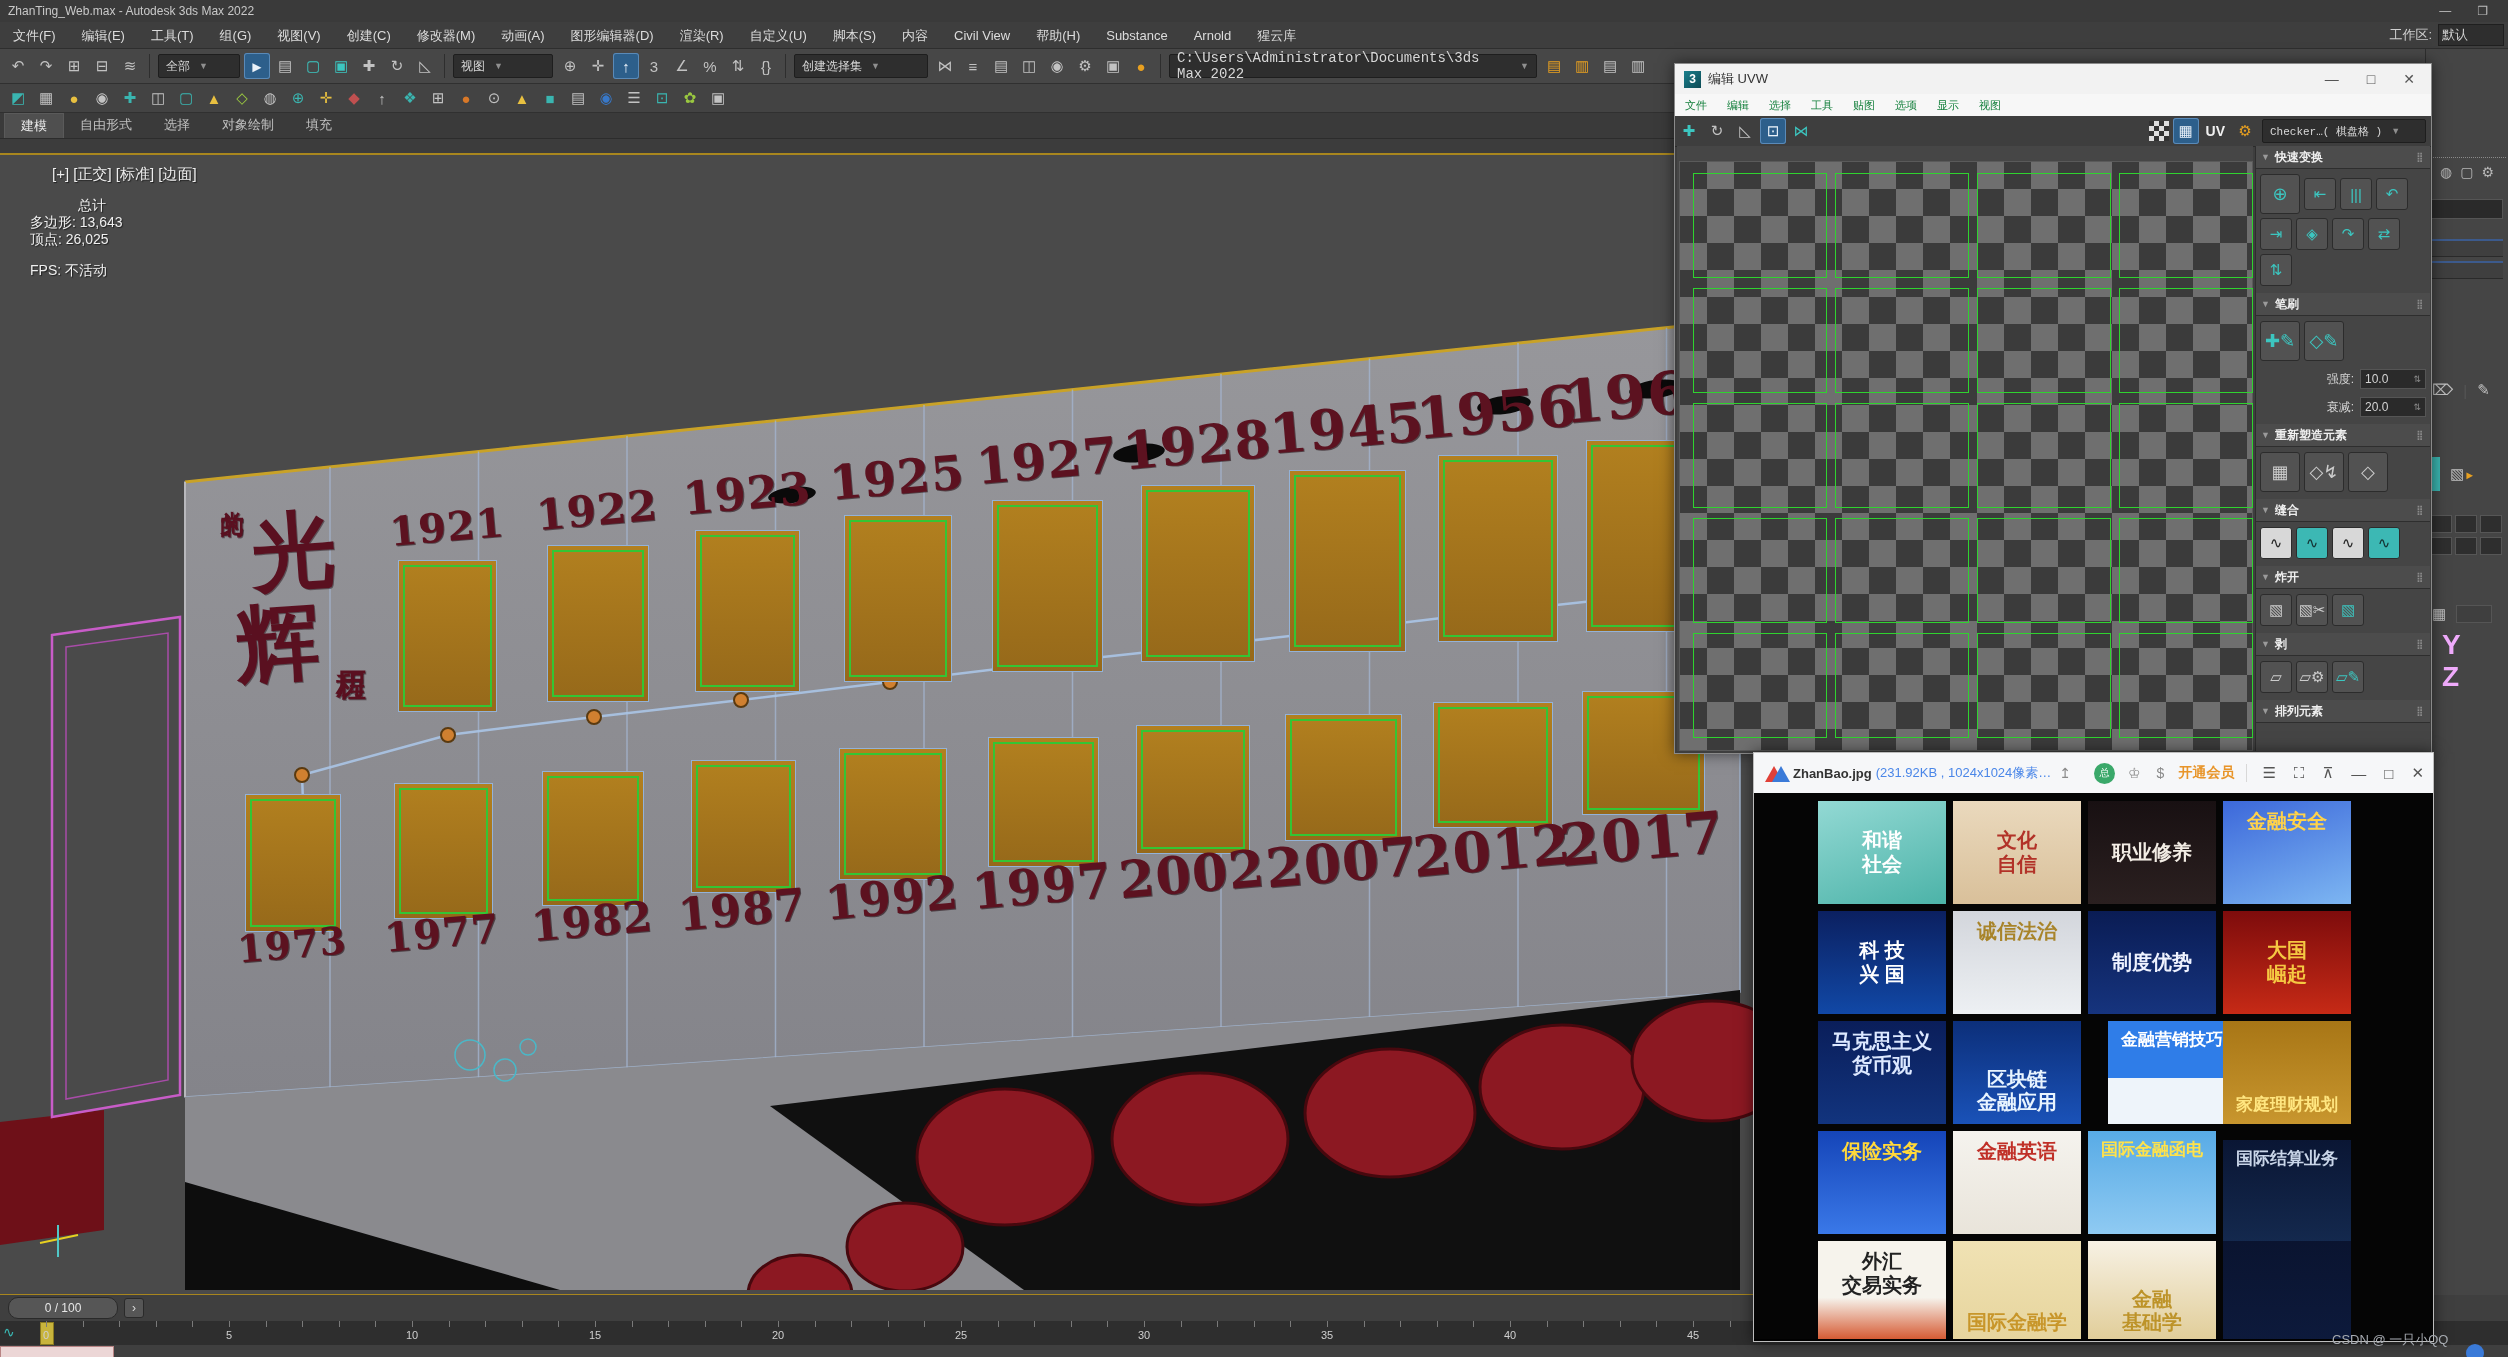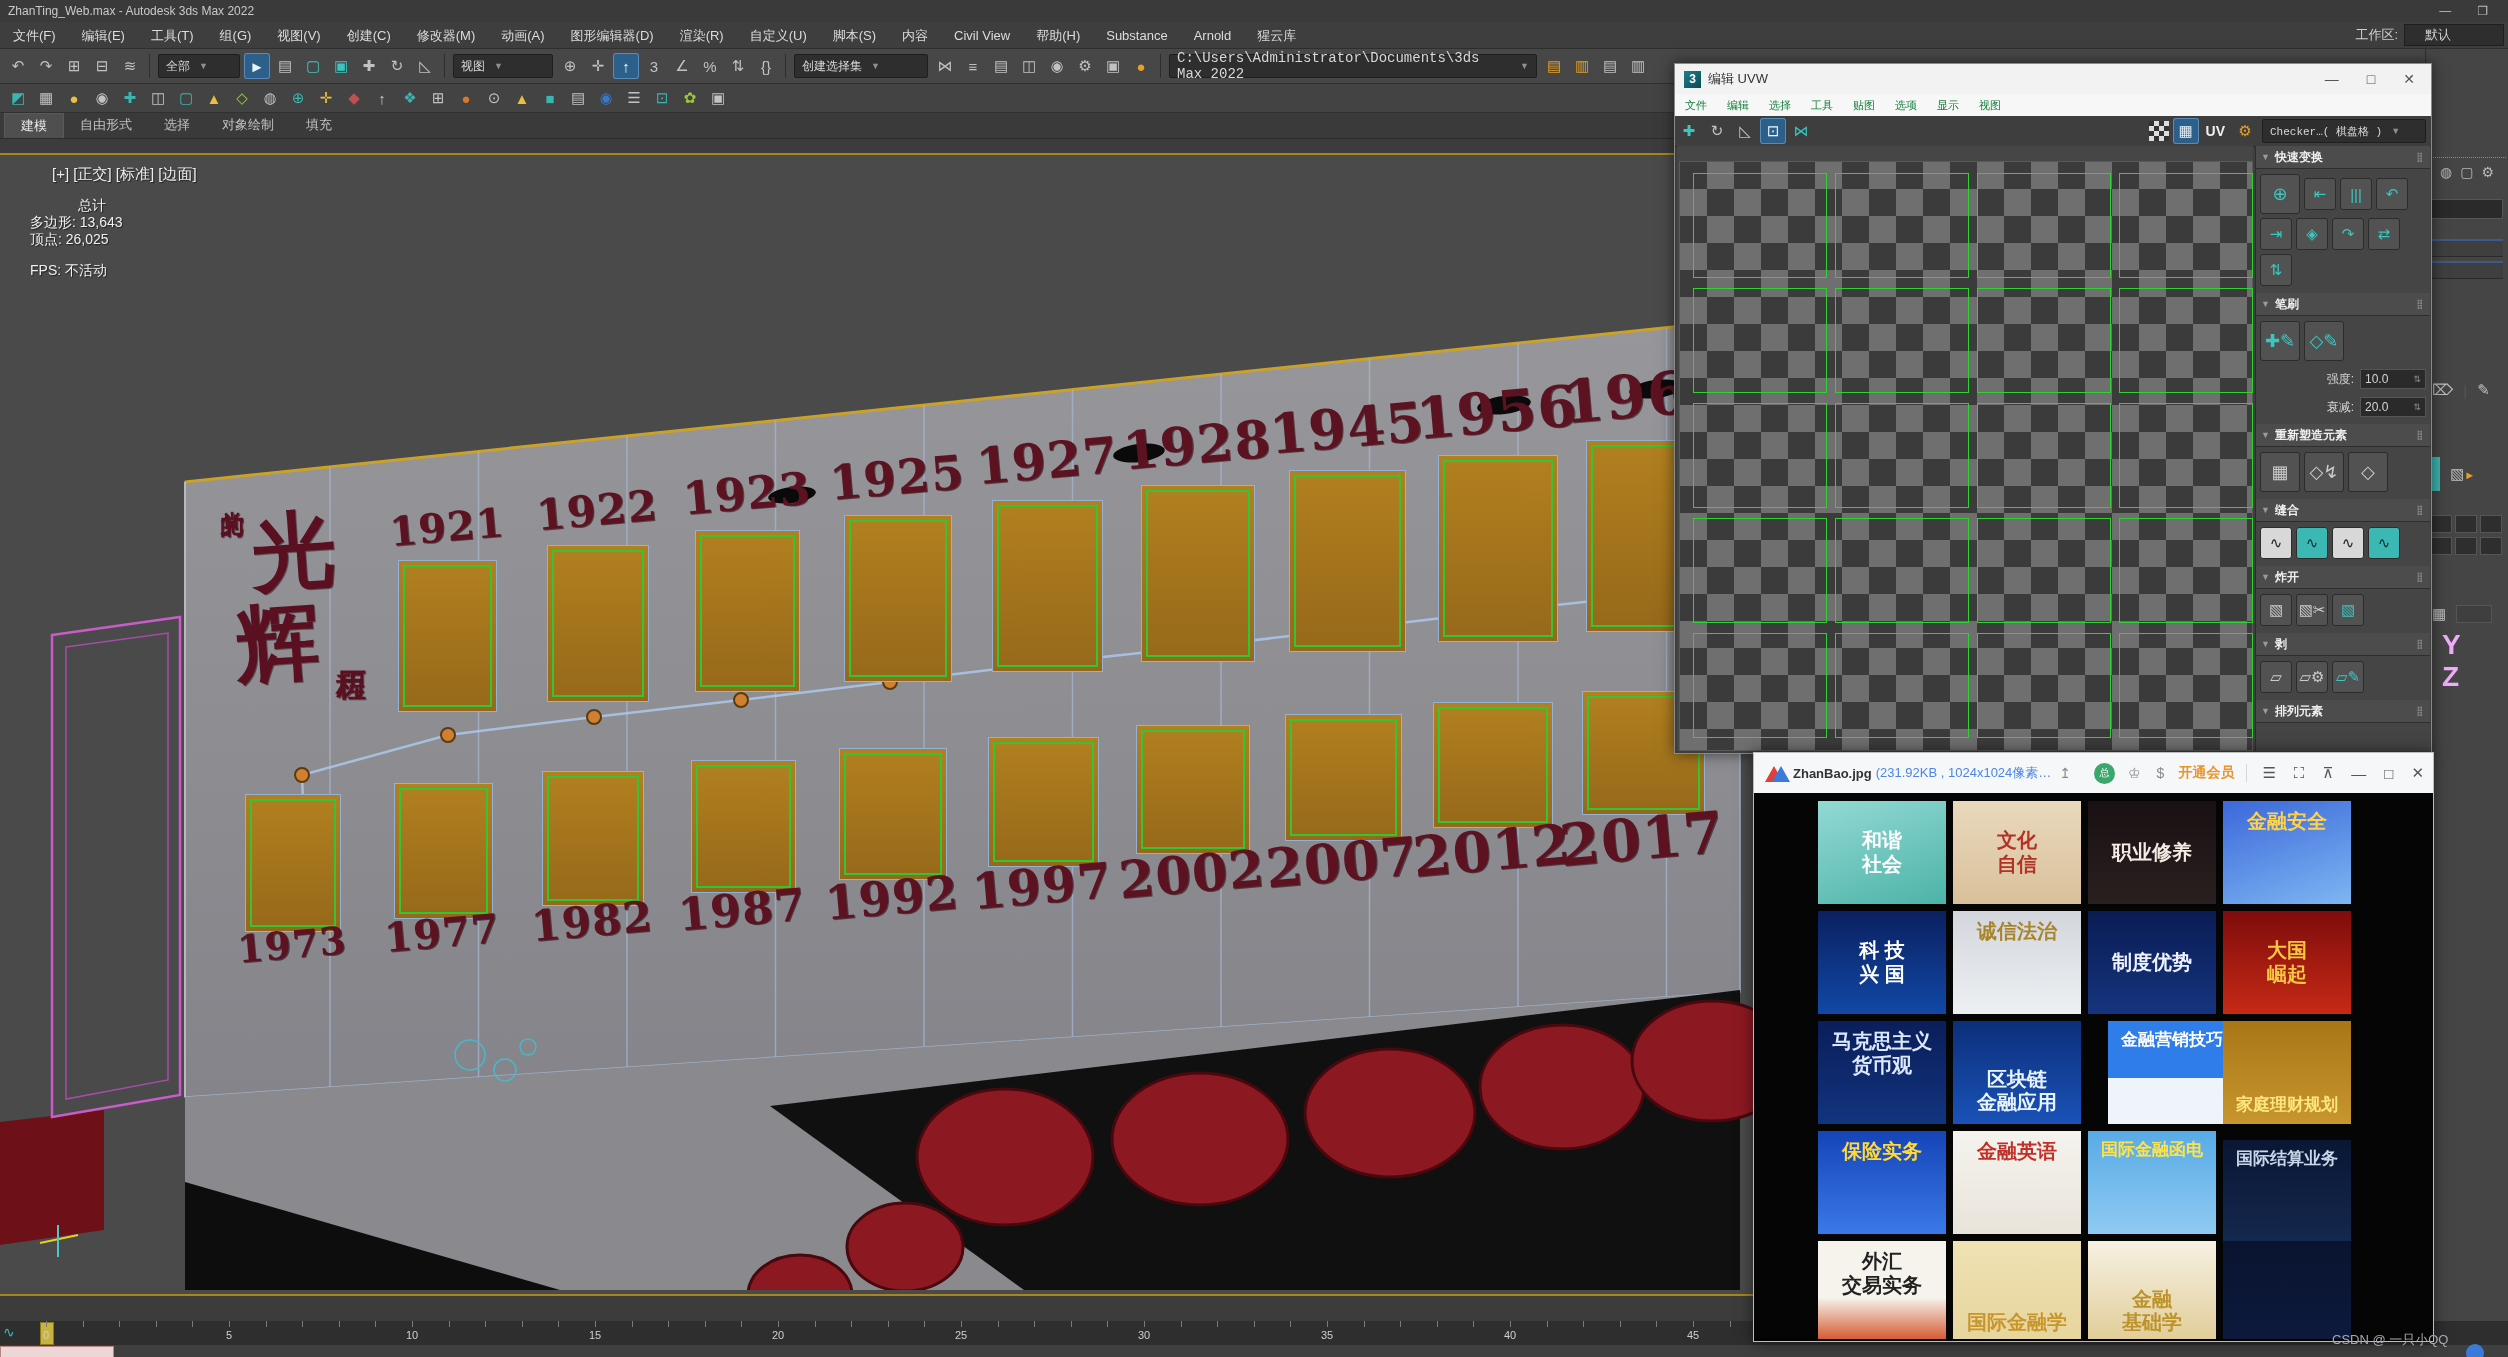--- a/index.html
+++ b/index.html
@@ -7,21 +7,21 @@
        font-family:"Liberation Sans",sans-serif;color:#d0d0d0;font-size:13px;}
   .abs{position:absolute;}
 
   
   .titlebar{left:0;top:0;width:2508px;height:22px;background:#3a3a3a;display:flex;align-items:center;}
   .titlebar .t{color:#c9c9c9;font-size:12px;margin-left:8px;}
   .win-btns{margin-left:auto;display:flex;gap:26px;margin-right:20px;color:#bdbdbd;font-size:12px;}
   .menubar{left:0;top:22px;width:2508px;height:26px;background:#3e3e3e;display:flex;align-items:center;border-bottom:1px solid #2e2e2e;}
   .menubar .mi{padding:0 13px;color:#dcdcdc;font-size:13px;line-height:25px;}
   .workspace{margin-left:auto;display:flex;align-items:center;gap:6px;margin-right:4px;}
-  .workspace .wbox{background:#2e2e2e;border:1px solid #1f1f1f;padding:1px 20px;color:#cfcfcf;min-width:58px;}
+  .workspace .wbox{background:#2e2e2e;border:1px solid #1f1f1f;padding:1px 3px;color:#cfcfcf;min-width:58px;}
 
   .toolbar1{left:0;top:49px;width:2508px;height:34px;background:#474747;display:flex;align-items:center;padding-left:4px;border-bottom:1px solid #303030;}
   .toolbar2{left:0;top:84px;width:2508px;height:28px;background:#434343;display:flex;align-items:center;padding-left:4px;border-bottom:1px solid #303030;}
   .tbi{width:26px;height:26px;display:flex;align-items:center;justify-content:center;color:#c2c2c2;font-size:15px;border-radius:3px;margin:0 1px;flex:0 0 auto;}
   .tbi.active{background:#2d5f8b;box-shadow:inset 0 0 0 1px #5a8ab8;color:#eaf2fa;}
   .tbsep{width:1px;height:24px;background:#2e2e2e;margin:0 5px;flex:0 0 auto;}
   .dropdown{height:22px;background:#2e2e2e;border:1px solid #1e1e1e;color:#d8d8d8;font-size:12px;
             display:flex;align-items:center;padding:0 7px;border-radius:2px;margin:0 3px;flex:0 0 auto;}
   .dropdown .arr{margin-left:9px;color:#8f8f8f;font-size:9px;}
   .pathfield{width:352px;}
@@ -419,20 +419,24 @@
         <i></i>
       </div>
     <div class="cp-icons" style="top:556px">
         <span>▦</span>
         <span style="width:34px;height:16px;background:#3f3f3f;border:1px solid #555;display:inline-block"></span>
       </div>
     <div class="cp-axis" style="top:580px">Y Z</div>
 
   </div>
 
+  <div class="abs timeslider">
+    <div class="framepill">0 / 100</div>
+    <div class="nextbtn">›</div>
+  </div>
   <div class="abs ruler">
     <span class="wave">∿</span>
     <div class="playhead"></div>
     <div id="ticks">
         <div class="tick" style="left: 46px;"></div>
         <div class="tick" style="left: 82.6px;"></div>
         <div class="tick" style="left: 119.2px;"></div>
         <div class="tick" style="left: 155.8px;"></div>
         <div class="tick" style="left: 192.4px;"></div>
         <div class="tick" style="left: 229px;"></div>

